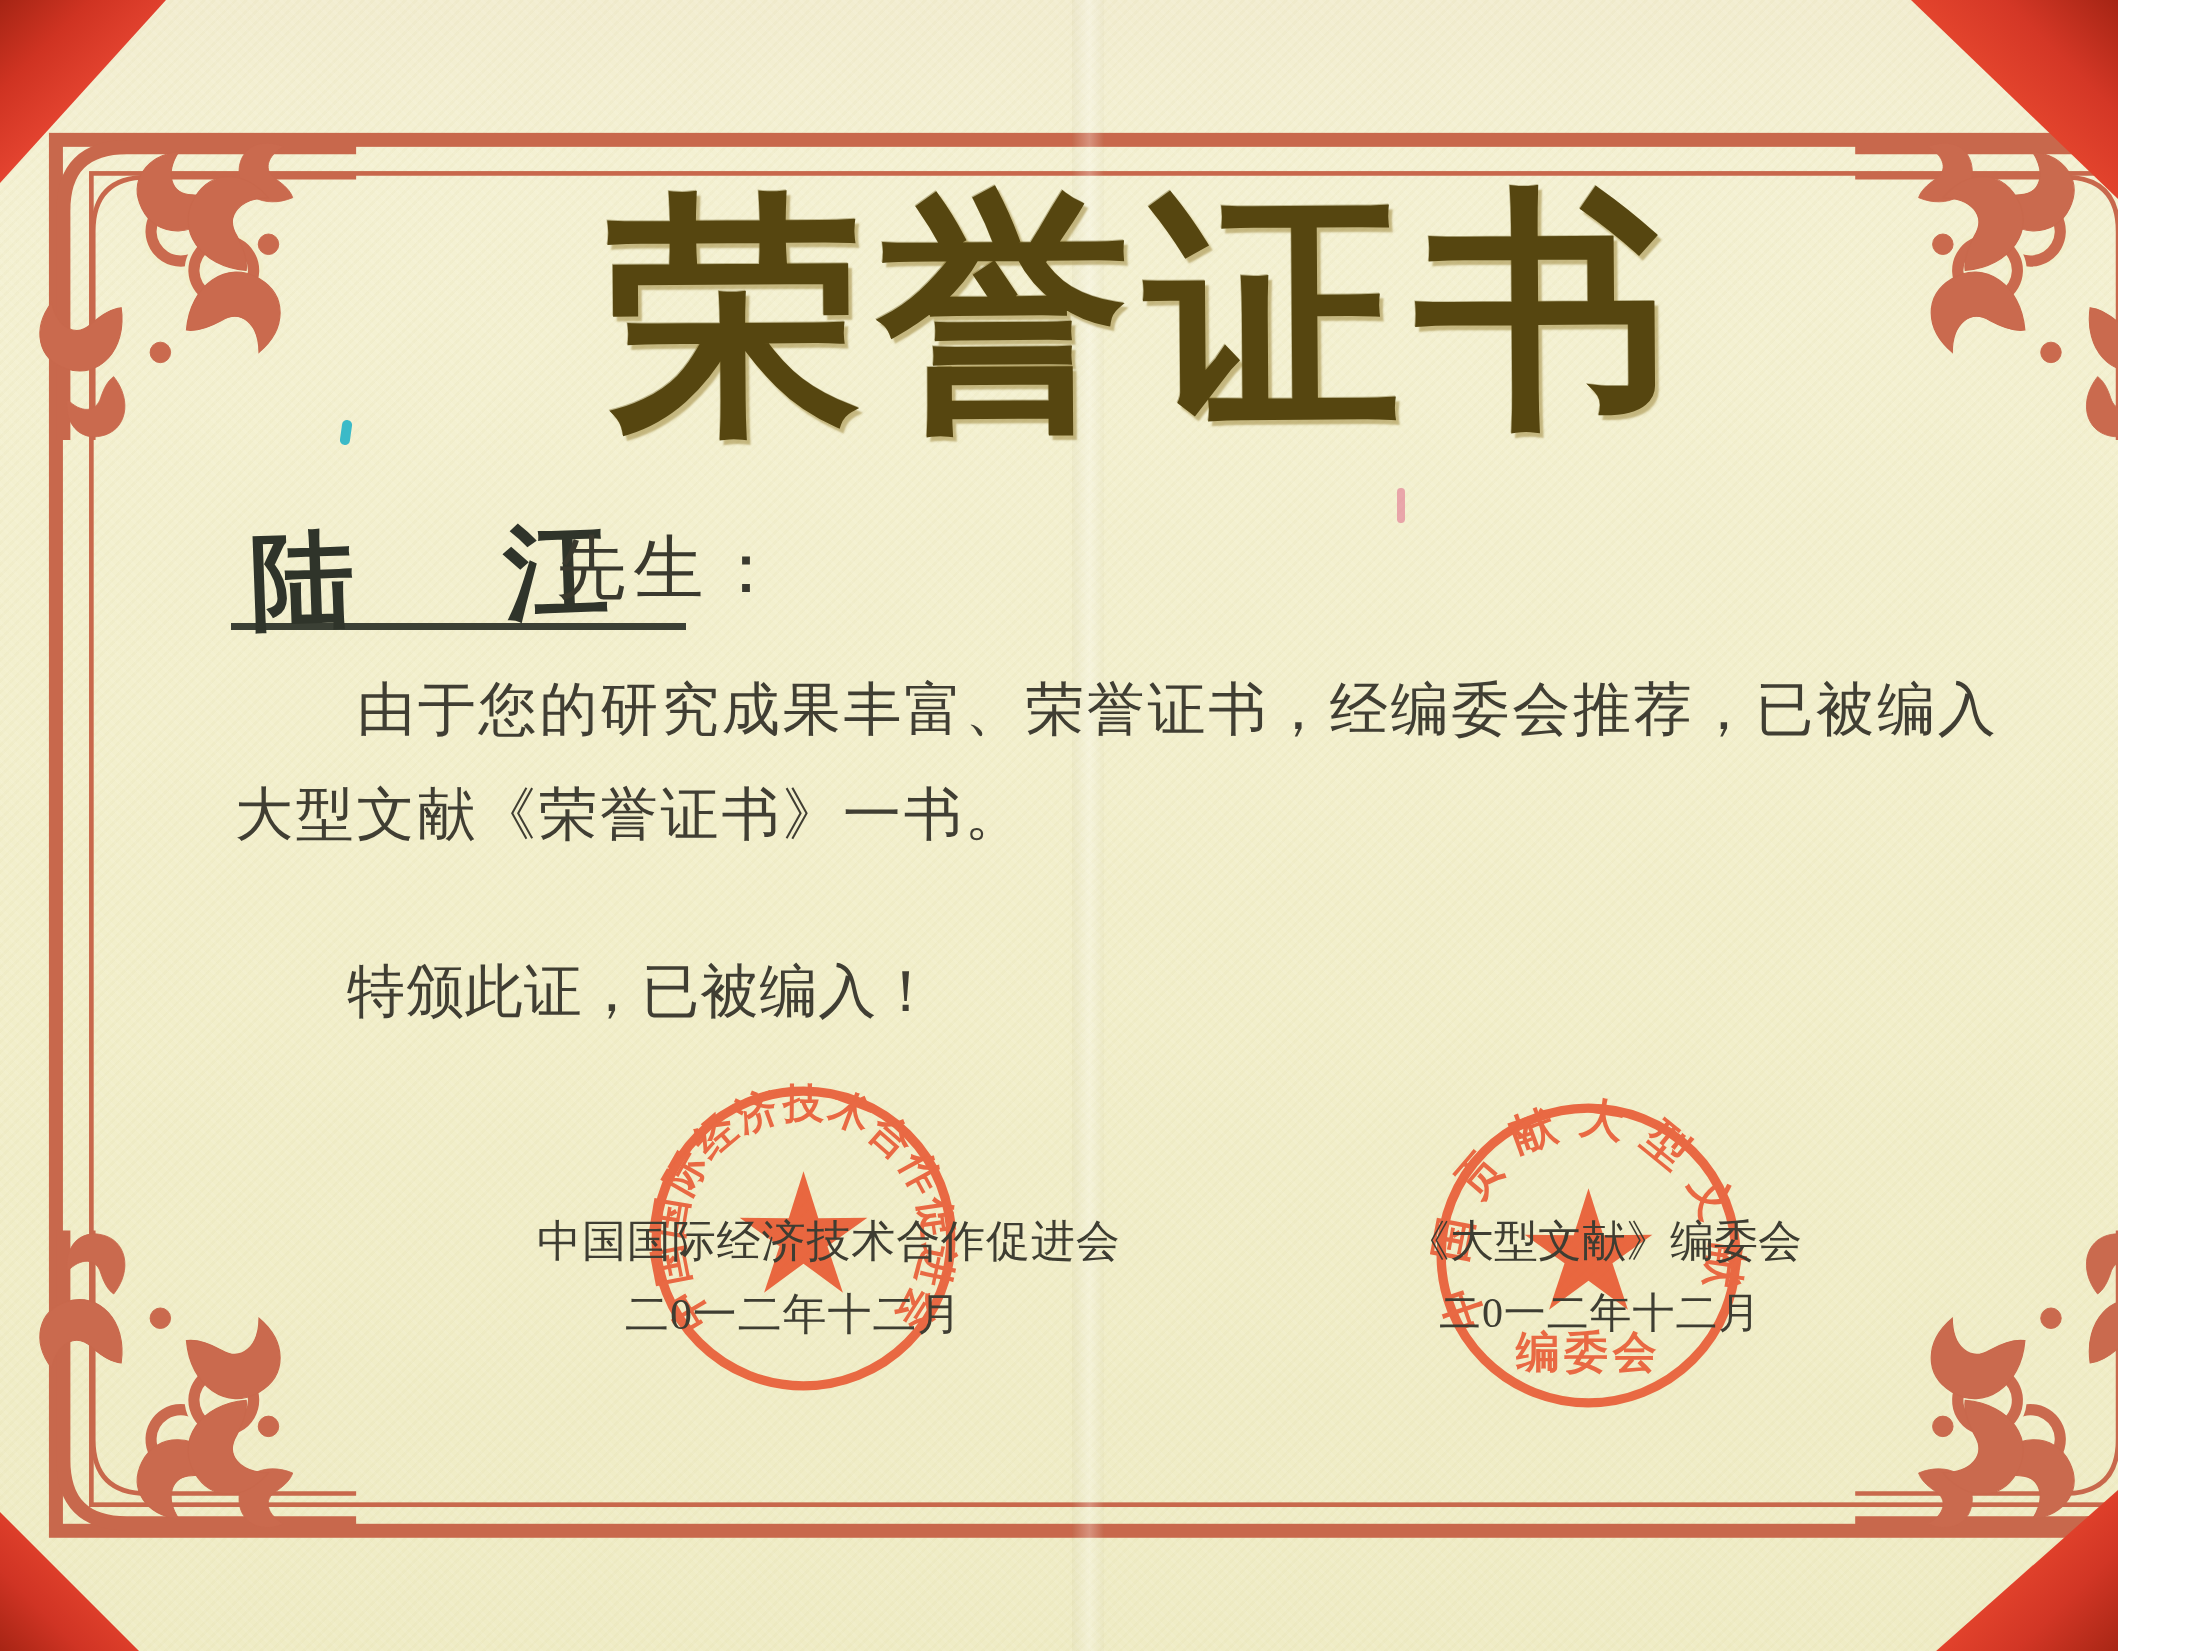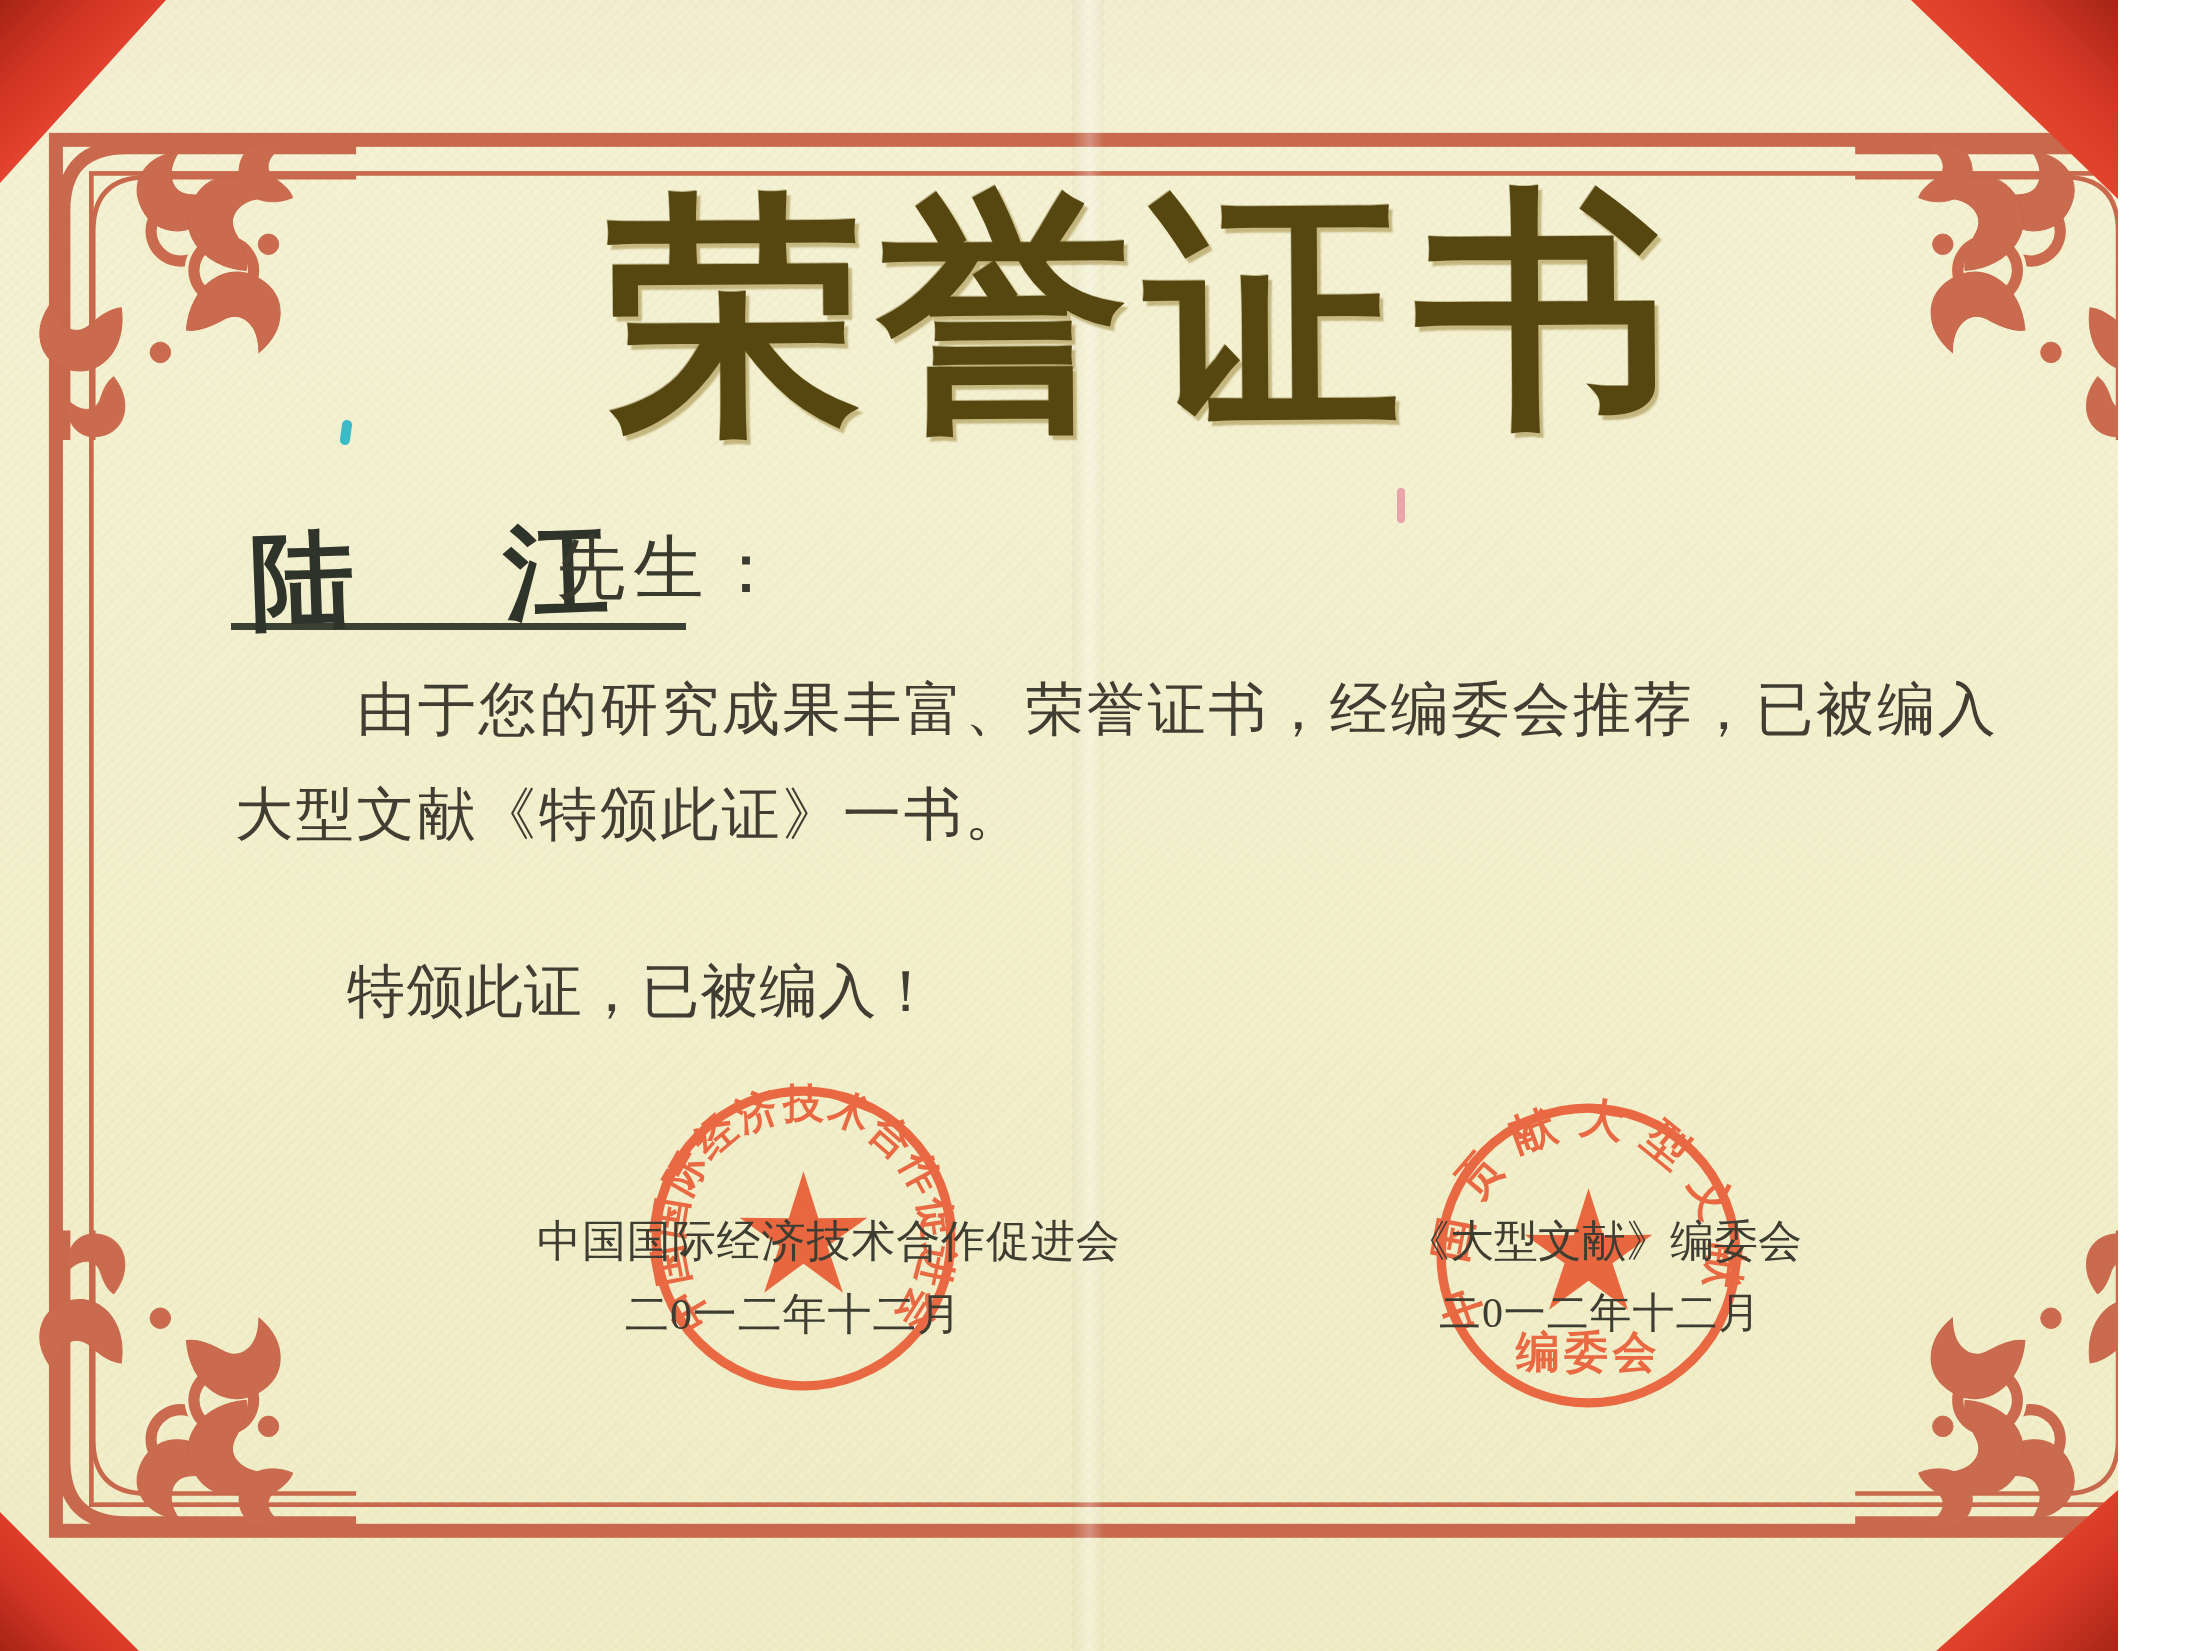--- a/index.html
+++ b/index.html
@@ -126,21 +126,21 @@
   <div class="scan-speck-cyan"></div>
   <div class="scan-streak-pink"></div>
 
   <div class="title">荣誉证书</div>
 
   <div class="recipient-name">陆 江</div>
   <div class="name-underline"></div>
   <div class="honorific">先生：</div>
 
   <div class="body-line body-line-1">由于您的研究成果丰富、荣誉证书，经编委会推荐，已被编入</div>
-  <div class="body-line body-line-2">大型文献《特颁此证》一书。</div>
+  <div class="body-line body-line-2">大型文献《荣誉证书》一书。</div>
   <div class="body-line pledge-line">特颁此证，已被编入！</div>
 
   <svg class="seal seal-left" width="317" height="317" viewBox="0 0 340 340">
     <defs>
       <path id="arcL" d="M 78,262 A 130,130 0 1 1 262,262" fill="none"></path>
     </defs>
     <circle cx="170" cy="170" r="158" fill="none" stroke="#e8502a" stroke-width="10"></circle>
     <path fill="#e84e26" d="M170,98 L185.9,148.2 L238.5,147.8 L195.7,178.3 L212.3,228.2 L170,197 L127.7,228.2 L144.3,178.3 L101.5,147.8 L154.1,148.2 Z"></path>
     <text font-size="44" fill="#e8502a" letter-spacing="2">
       <textPath href="#arcL" startOffset="8">中国国际经济技术合作促进会</textPath>

